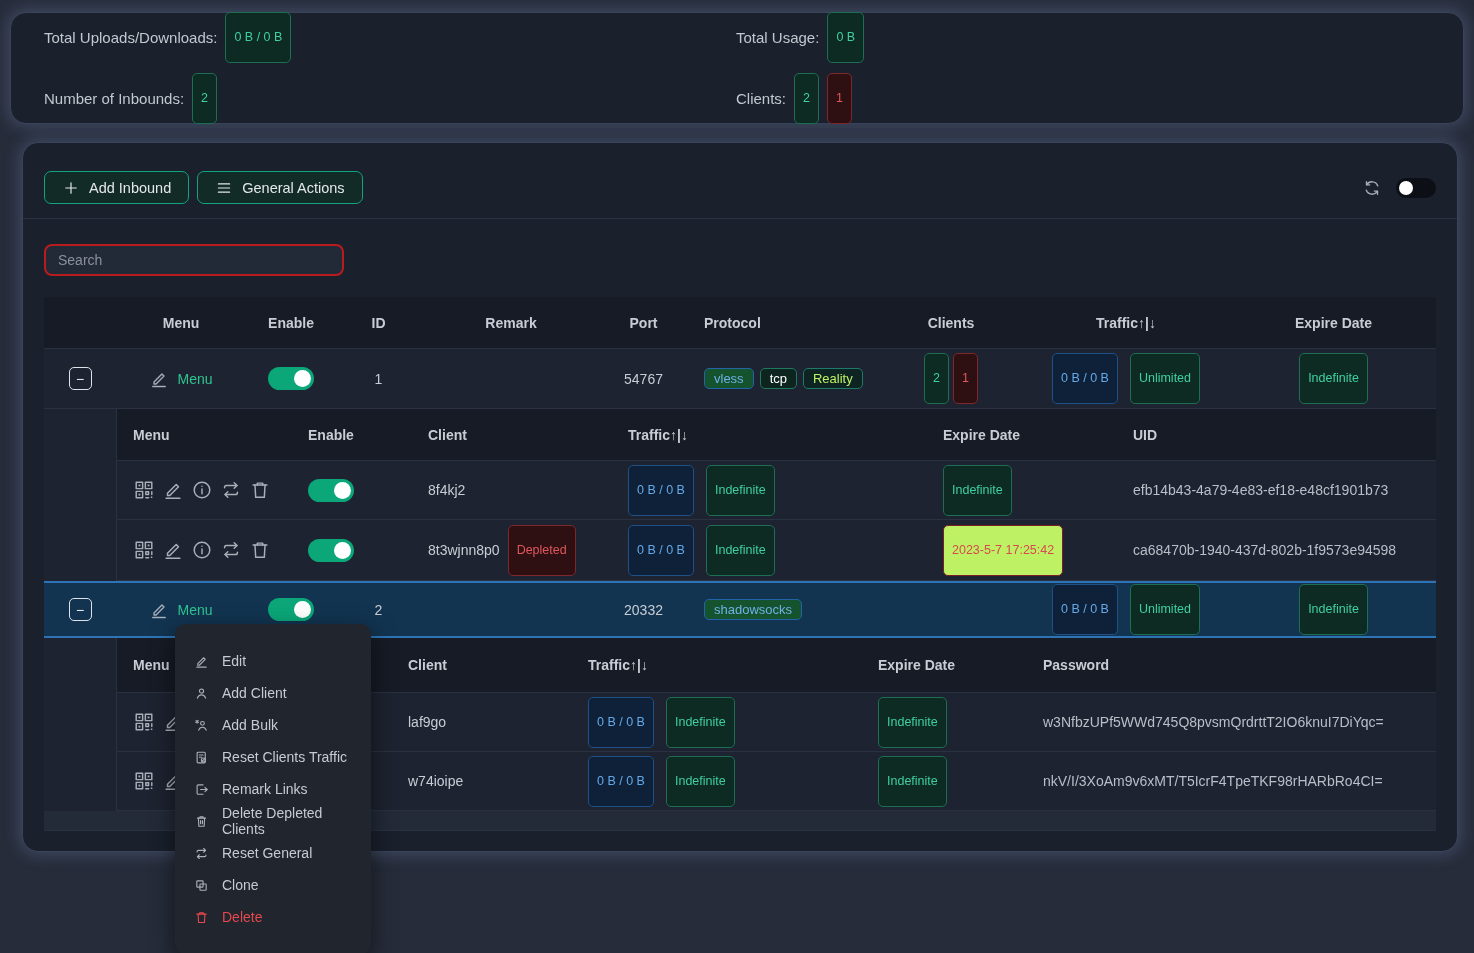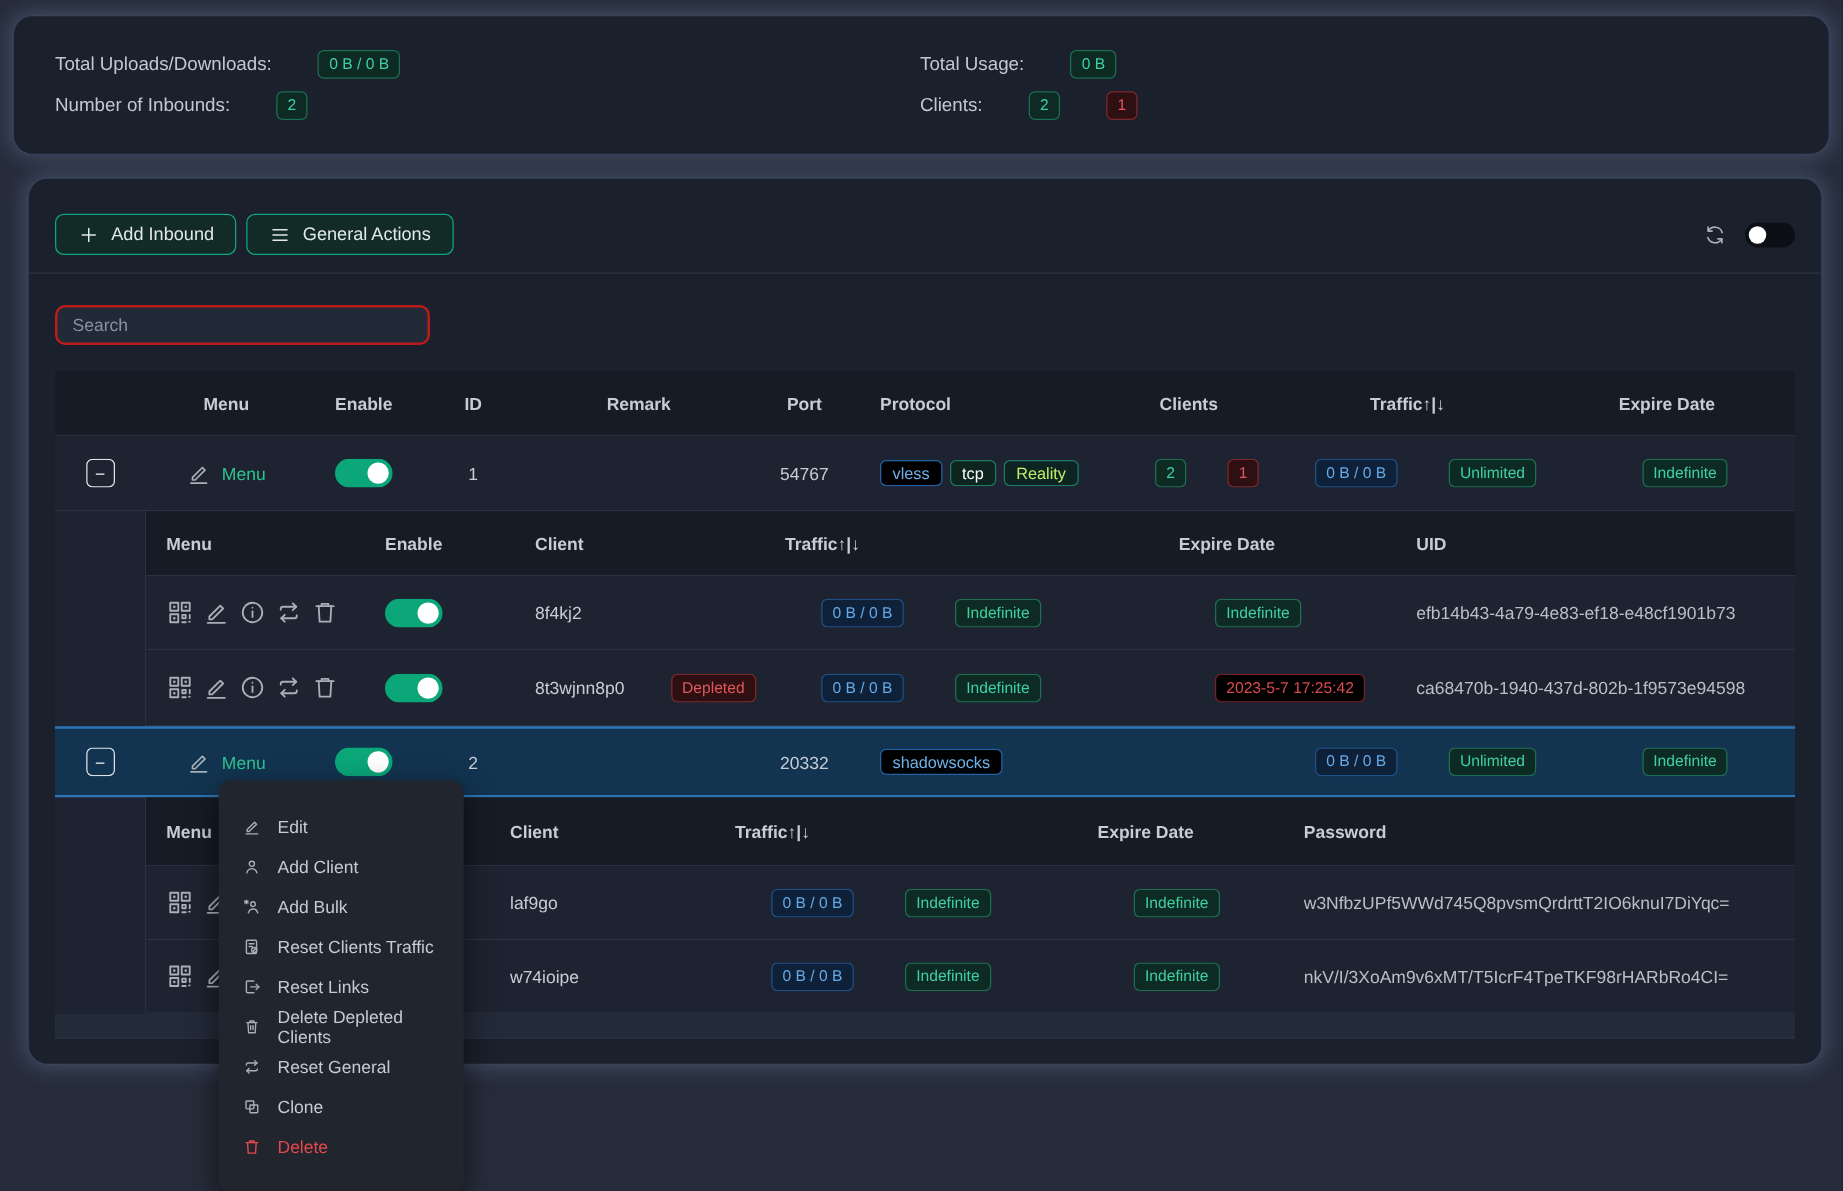--- a/index.html
+++ b/index.html
@@ -19,32 +19,32 @@
     box-shadow:0 0 16px 3px rgba(130,152,200,0.28);
   }
   
   .stats-panel { left:10px; top:12px; width:1454px; height:112px; }
   .stats-col { position:absolute; top:0; height:100%; display:flex; flex-direction:column; justify-content:center; gap:10px; }
   .stats-col.left { left:33px; }
   .stats-col.right { left:725px; }
   .stat-row { display:flex; align-items:center; gap:8px; font-size:15px; color:#c3c8d0; }
   
   .badge {
-    display:inline-block; padding:2px 8px; border-radius:5px;
-    font-size:12.5px; line-height:17px; border:1px solid; white-space:nowrap;margin-left:29px;
+    display:inline-block; padding:16px 8px; border-radius:5px;
+    font-size:12.5px; line-height:17px; border:1px solid; white-space:nowrap;
   }
   .badge.green { color:#3fd0a0; border-color:#1e6e54; background:#0d2a23; }
   .badge.blue  { color:#64a9e8; border-color:#1f5086; background:#0e2138; }
   .badge.red   { color:#e0565b; border-color:#7e282d; background:#2e1013; }
-  .badge.red-date { color:#d9494f; border-color:#7a1f26; background:#000000;text-align:center; }
+  .badge.red-date { color:#d9494f; border-color:#7a1f26; background:#bef264;text-align:center; }
   .tag {
     display:inline-block; padding:2px 9px; border-radius:5px;
     font-size:13px; border:1px solid; white-space:nowrap;
   }
-  .tag.blue  { color:#6fb1e8; border-color:#2363a8; background:#000000; }
+  .tag.blue  { color:#6fb1e8; border-color:#2363a8; background:#14532d; }
   .tag.green { color:#ffffff; border-color:#1d7a5f; background:#0e241e; }
   .tag.teal  { color:#bef264; border-color:#1d7a6a; background:#0e2422; }
   
   .main-panel { left:22px; top:142px; width:1436px; height:710px; }
   .toolbar { position:absolute; left:21px; right:21px; top:28px; height:33px; display:flex; align-items:center; }
   .btn {
     display:flex; align-items:center; gap:9px; height:33px; padding:0 17px;
     border:1px solid #12a383; border-radius:7px; background:#122b26;
     color:#e4e7ea; font-size:14.5px; cursor:pointer; margin-right:8px;
     font-family:"Liberation Sans", sans-serif;
@@ -496,21 +496,21 @@
         <path d="M12.9 18.2l4.3-4.3"></path>
       </svg>
     <span>Reset Clients Traffic</span>
   </div>
   <div class="menu-item">
     <svg class="ico" viewBox="0 0 24 24">
         <path d="M14.5 4.5h-8A1.5 1.5 0 005 6v12a1.5 1.5 0 001.5 1.5h8"></path>
         <path d="M10.5 12H21"></path>
         <path d="M17.5 8.5l3.5 3.5-3.5 3.5"></path>
       </svg>
-    <span>Reset Links</span>
+    <span>Remark Links</span>
   </div>
   <div class="menu-item">
     <svg class="ico" viewBox="0 0 24 24">
         <path d="M5.5 6.5h13"></path>
         <path d="M9.5 6.5v-2h5v2"></path>
         <path d="M7 6.5l.8 13h8.4l.8-13"></path>
         <path d="M10.5 10.5v5M13.5 10.5v5"></path>
       </svg>
     <span>Delete Depleted Clients</span>
   </div>

